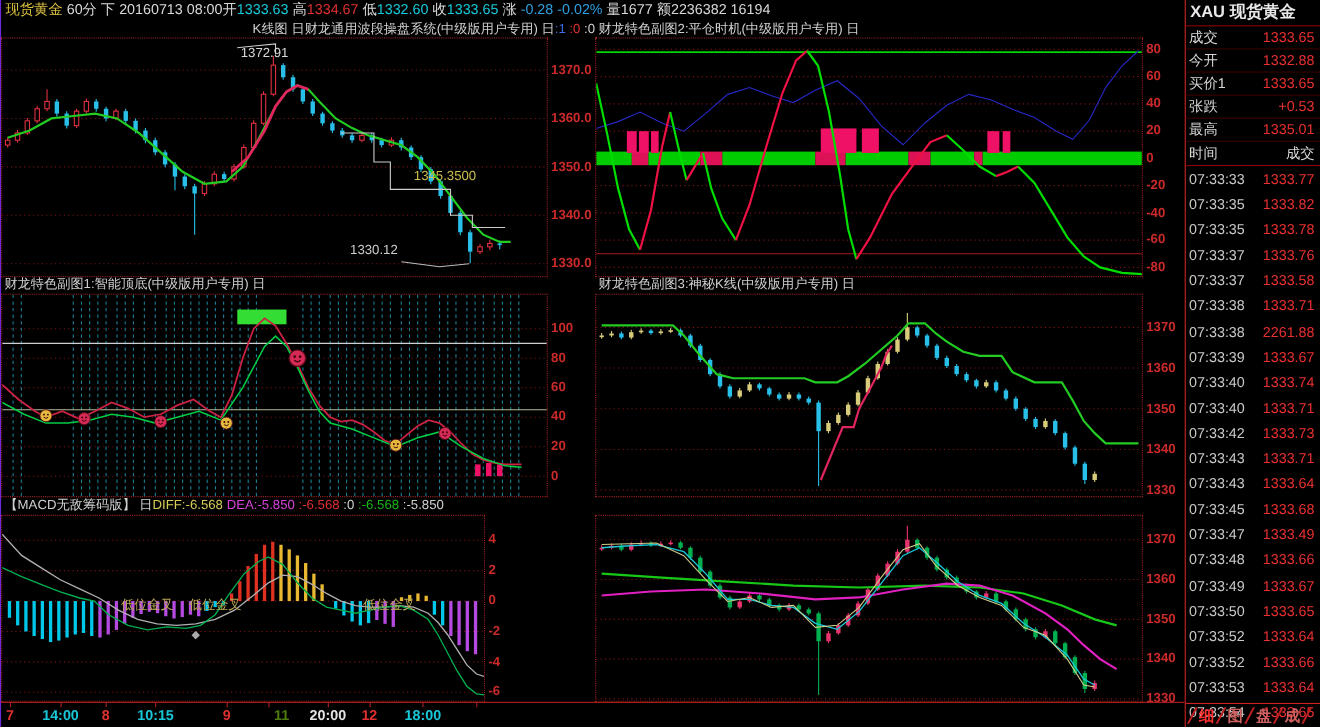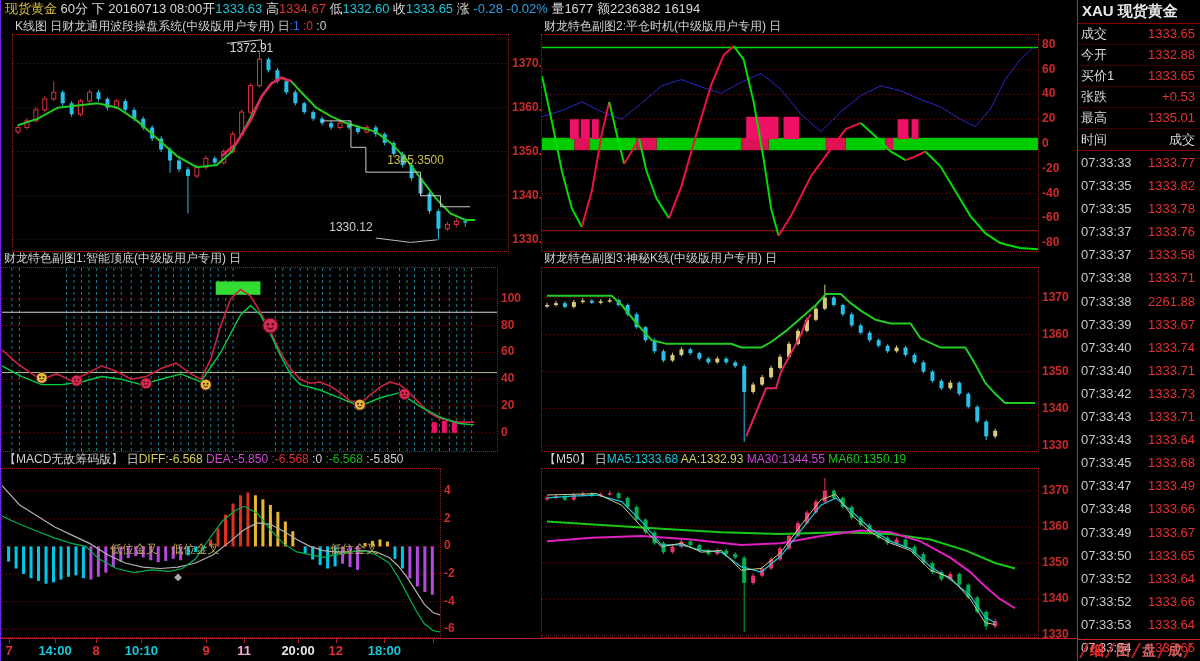--- a/index.html
+++ b/index.html
@@ -33,21 +33,21 @@
          display:flex;align-items:center;font-size:14px;font-weight:bold;}
   .slash{display:inline-block;width:2px;height:15px;background:#c02020;transform:skewX(-28deg);margin:0 5px;}
   .tab{color:#d06060;} .tab.active{color:#ff3030;}
 </style>
 </head>
 <body>
 
 <div id="app">
   <div class="topbar"><span style="color: rgb(217, 191, 62);">现货黄金</span><span style="color: rgb(216, 216, 216);"> 60分 下 </span><span style="color: rgb(216, 216, 216);">20160713 08:00</span><span style="color: rgb(216, 216, 216);">开</span><span style="color: rgb(24, 200, 216);">1333.63 </span><span style="color: rgb(216, 216, 216);">高</span><span style="color: rgb(224, 48, 48);">1334.67 </span><span style="color: rgb(216, 216, 216);">低</span><span style="color: rgb(24, 200, 216);">1332.60 </span><span style="color: rgb(216, 216, 216);">收</span><span style="color: rgb(24, 200, 216);">1333.65 </span><span style="color: rgb(216, 216, 216);">涨 </span><span style="color: rgb(47, 159, 224);">-0.28 -0.02% </span><span style="color: rgb(216, 216, 216);">量</span><span style="color: rgb(216, 216, 216);">1677 </span><span style="color: rgb(216, 216, 216);">额</span><span style="color: rgb(216, 216, 216);">2236382 16194</span></div>
 
-  <div class="panel" style="left:11px;top:19px;width:540px;height:232px;">
+  <div class="panel" style="left:0;top:19px;width:540px;height:232px;text-align:right;">
     <div class="ptitle"><span style="color: rgb(208, 208, 208);">K线图 日财龙通用波段操盘系统(中级版用户专用) 日</span><span style="color: rgb(58, 106, 232);">:1 </span><span style="color: rgb(224, 48, 48);">:0 </span><span style="color: rgb(208, 208, 208);">:0</span></div>
     <div class="chartbox" style="left:0;top:15px;">
       <svg width="497" height="218">
           <line x1="0" x2="497" y1="28.62626262626263" y2="28.62626262626263" stroke="#7d1616" stroke-width="1" stroke-dasharray="1,3"></line>
           <line x1="0" x2="497" y1="72.66666666666666" y2="72.66666666666666" stroke="#7d1616" stroke-width="1" stroke-dasharray="1,3"></line>
           <line x1="0" x2="497" y1="116.70707070707071" y2="116.70707070707071" stroke="#7d1616" stroke-width="1" stroke-dasharray="1,3"></line>
           <line x1="0" x2="497" y1="160.74747474747474" y2="160.74747474747474" stroke="#7d1616" stroke-width="1" stroke-dasharray="1,3"></line>
           <line x1="0" x2="497" y1="204.7878787878788" y2="204.7878787878788" stroke="#7d1616" stroke-width="1" stroke-dasharray="1,3"></line>
           <line x1="4.97" x2="4.97" y1="89.84242424242464" y2="99.0909090909091" stroke="#e03040" stroke-width="1"></line>
           <rect x="2.9699999999999998" y="92.48484848484848" width="4" height="4.404040404040401" fill="#000" stroke="#e03040"></rect>
@@ -554,21 +554,20 @@
           <div class="tick" style="top: 42.7561px;">2</div>
           <div class="tick" style="top: 70.3984px;">0</div>
           <div class="tick" style="top: 98.0407px;">-2</div>
           <div class="tick" style="top: 125.683px;">-4</div>
           <div class="tick" style="top: 153.325px;">-6</div>
         </div>
     </div>
   </div>
 
   <div class="panel" style="left:540px;top:452px;width:536px;height:186px;">
-    <div class="ptitle"><span style="color: rgb(208, 208, 208);">【M50】 日</span><span style="color: rgb(24, 200, 216);">MA5:1333.68 </span><span style="color: rgb(214, 206, 90);">AA:1332.93 </span><span style="color: rgb(215, 67, 215);">MA30:1344.55 </span><span style="color: rgb(24, 200, 24);">MA60:1350.19</span></div>
     <div class="chartbox" style="left:0;top:16px;">
       <svg width="498" height="170">
           <line x1="0" x2="498" y1="21.702127659574465" y2="21.702127659574465" stroke="#7d1616" stroke-width="1" stroke-dasharray="1,3"></line>
           <line x1="0" x2="498" y1="57.87234042553192" y2="57.87234042553192" stroke="#7d1616" stroke-width="1" stroke-dasharray="1,3"></line>
           <line x1="0" x2="498" y1="94.04255319148936" y2="94.04255319148936" stroke="#7d1616" stroke-width="1" stroke-dasharray="1,3"></line>
           <line x1="0" x2="498" y1="130.2127659574468" y2="130.2127659574468" stroke="#7d1616" stroke-width="1" stroke-dasharray="1,3"></line>
           <line x1="0" x2="498" y1="166.38297872340425" y2="166.38297872340425" stroke="#7d1616" stroke-width="1" stroke-dasharray="1,3"></line>
           <line x1="4.98" x2="4.98" y1="26.76595744680884" y2="31.829787234042385" stroke="#e8336e" stroke-width="1"></line>
           <rect x="2.9800000000000004" y="28.93617021276596" width="4" height="1.5" fill="#e8336e"></rect>
           <line x1="13.943999999999999" x2="13.943999999999999" y1="24.957446808510966" y2="30.382978723404584" stroke="#e8336e" stroke-width="1"></line>
@@ -687,25 +686,25 @@
   </div>
 
   <div class="xaxis" id="xaxis">
       <span class="xtick" style="left: 8.1px;"></span>
       <span class="xlab" style="left: 8.1px; color: rgb(224, 48, 48);">7</span>
       <span class="xtick" style="left: 54px;"></span>
       <span class="xlab" style="left: 54px; color: rgb(24, 200, 216);">14:00</span>
       <span class="xtick" style="left: 95.04px;"></span>
       <span class="xlab" style="left: 95.04px; color: rgb(224, 48, 48);">8</span>
       <span class="xtick" style="left: 140.4px;"></span>
-      <span class="xlab" style="left: 140.4px; color: rgb(24, 200, 216);">10:10</span>
+      <span class="xlab" style="left: 140.4px; color: rgb(24, 200, 216);">10:15</span>
       <span class="xtick" style="left: 205.2px;"></span>
       <span class="xlab" style="left: 205.2px; color: rgb(224, 48, 48);">9</span>
       <span class="xtick" style="left: 243px;"></span>
-      <span class="xlab" style="left: 243px; color: #f9a8d4;">11</span>
+      <span class="xlab" style="left: 255px; color: #4d7c0f;">11</span>
       <span class="xtick" style="left: 297px;"></span>
       <span class="xlab" style="left: 297px; color: #e5e5e5;">20:00</span>
       <span class="xtick" style="left: 334.8px;"></span>
       <span class="xlab" style="left: 334.8px; color: rgb(224, 48, 48);">12</span>
       <span class="xtick" style="left: 383.4px;"></span>
       <span class="xlab" style="left: 383.4px; color: rgb(24, 200, 216);">18:00</span>
       <span class="xtick" style="left: 432px;"></span>
       <span class="xlab" style="left: 432px; color: rgb(224, 48, 48); margin-top: 25px;">13</span>
     </div>
 

